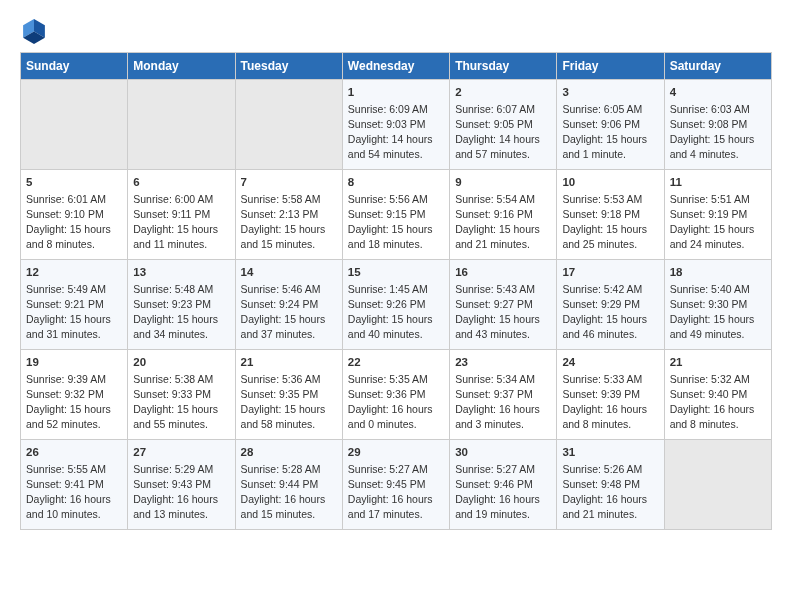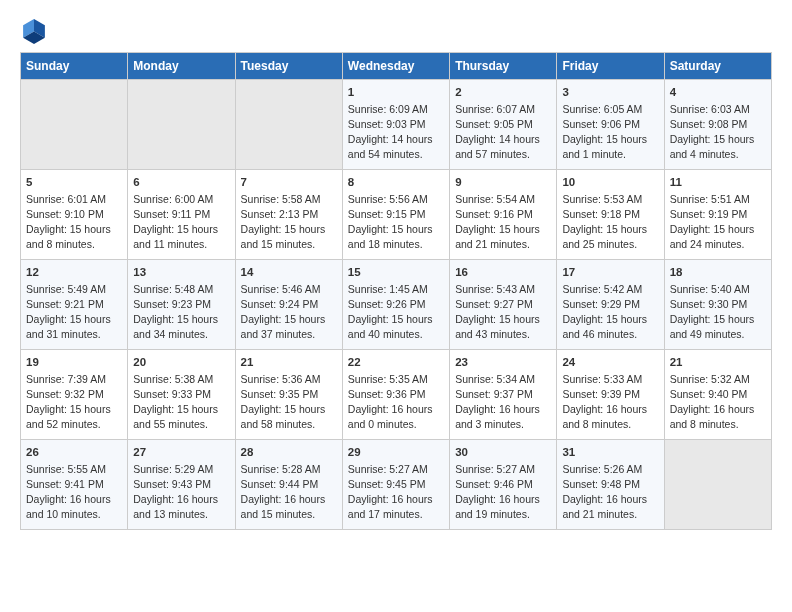--- a/index.html
+++ b/index.html
@@ -260,21 +260,21 @@
           <span class="day-num">18</span>
           <div>Sunrise: 5:40 AM</div>
           <div>Sunset: 9:30 PM</div>
           <div>Daylight: 15 hours</div>
           <div>and 49 minutes.</div>
         </td>
       </tr>
       <tr>
         <td>
           <span class="day-num">19</span>
-          <div>Sunrise: 7:39 AM</div>
+          <div>Sunrise: 9:39 AM</div>
           <div>Sunset: 9:32 PM</div>
           <div>Daylight: 15 hours</div>
           <div>and 52 minutes.</div>
         </td>
         <td>
           <span class="day-num">20</span>
           <div>Sunrise: 5:38 AM</div>
           <div>Sunset: 9:33 PM</div>
           <div>Daylight: 15 hours</div>
           <div>and 55 minutes.</div>

